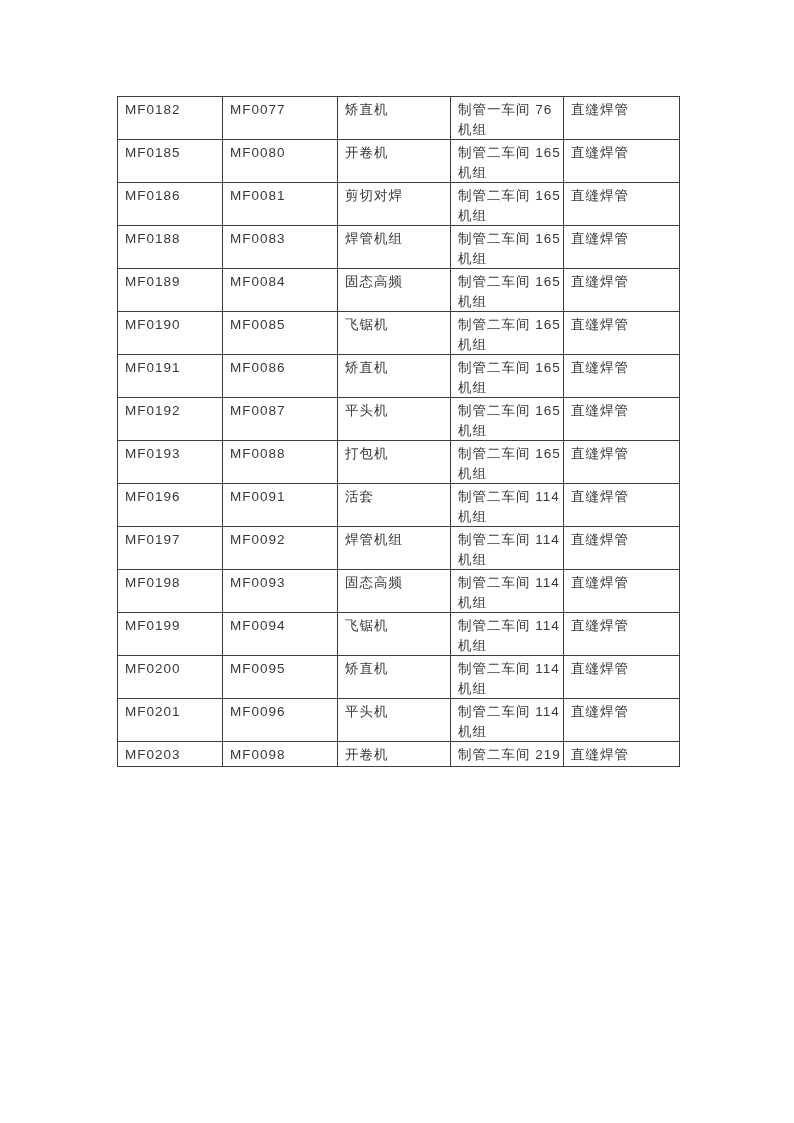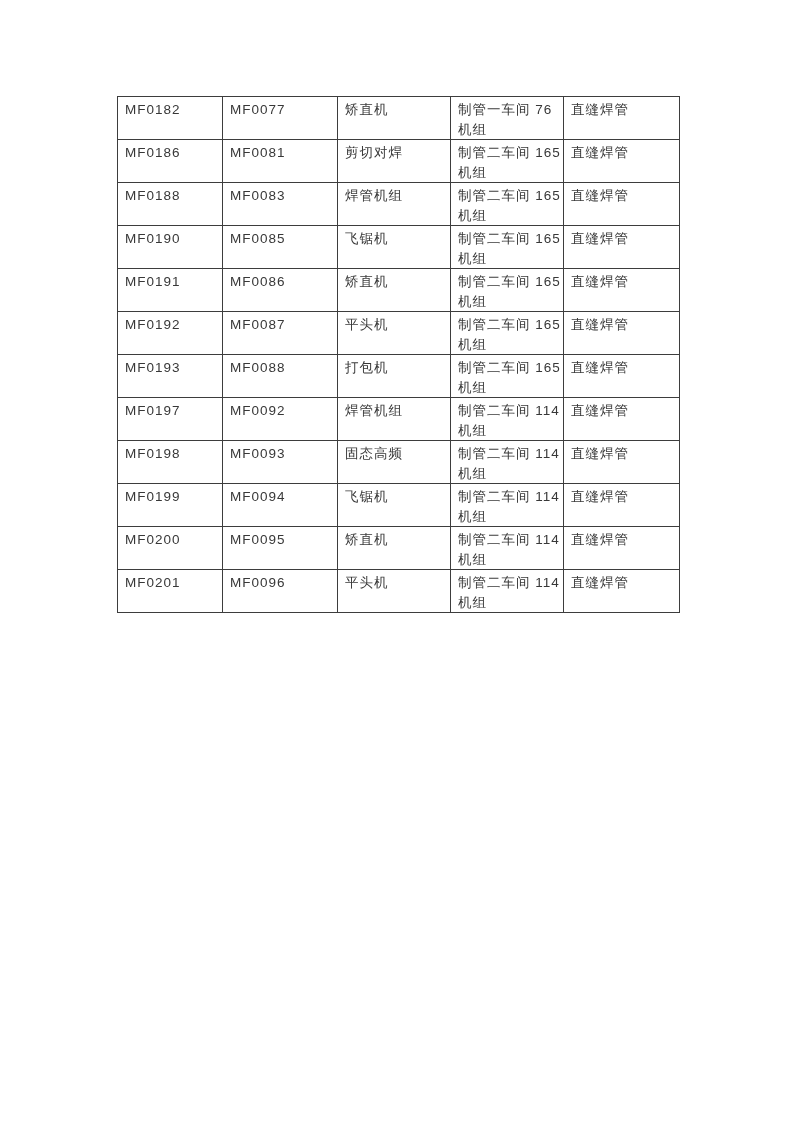--- a/index.html
+++ b/index.html
@@ -67,40 +67,56 @@
     <td>MF0182</td>
     <td>MF0077</td>
     <td>矫直机</td>
     <td class="location">制管一车间 76
 机组</td>
     <td>直缝焊管</td>
   </tr>
 
 
 
+  <tr>
+    <td>MF0185</td>
+    <td>MF0080</td>
+    <td>开卷机</td>
+    <td class="location">制管二车间 165
+机组</td>
+    <td>直缝焊管</td>
+  </tr>
 
   <tr>
     <td>MF0186</td>
     <td>MF0081</td>
     <td>剪切对焊</td>
     <td class="location">制管二车间 165
 机组</td>
     <td>直缝焊管</td>
   </tr>
 
 
   <tr>
     <td>MF0188</td>
     <td>MF0083</td>
     <td>焊管机组</td>
     <td class="location">制管二车间 165
 机组</td>
     <td>直缝焊管</td>
   </tr>
 
+  <tr>
+    <td>MF0189</td>
+    <td>MF0084</td>
+    <td>固态高频</td>
+    <td class="location">制管二车间 165
+机组</td>
+    <td>直缝焊管</td>
+  </tr>
 
   <tr>
     <td>MF0190</td>
     <td>MF0085</td>
     <td>飞锯机</td>
     <td class="location">制管二车间 165
 机组</td>
     <td>直缝焊管</td>
   </tr>
 
@@ -126,20 +142,28 @@
     <td>MF0193</td>
     <td>MF0088</td>
     <td>打包机</td>
     <td class="location">制管二车间 165
 机组</td>
     <td>直缝焊管</td>
   </tr>
 
 
 
+  <tr>
+    <td>MF0196</td>
+    <td>MF0091</td>
+    <td>活套</td>
+    <td class="location">制管二车间 114
+机组</td>
+    <td>直缝焊管</td>
+  </tr>
 
   <tr>
     <td>MF0197</td>
     <td>MF0092</td>
     <td>焊管机组</td>
     <td class="location">制管二车间 114
 机组</td>
     <td>直缝焊管</td>
   </tr>
 
@@ -173,18 +197,25 @@
   <tr>
     <td>MF0201</td>
     <td>MF0096</td>
     <td>平头机</td>
     <td class="location">制管二车间 114
 机组</td>
     <td>直缝焊管</td>
   </tr>
 
 
+  <tr>
+    <td>MF0203</td>
+    <td>MF0098</td>
+    <td>开卷机</td>
+    <td class="location">制管二车间 219</td>
+    <td>直缝焊管</td>
+  </tr>
 </tbody>
   </table>
 
   <div class="page-number">394</div>
 
 </div>
 
 </body></html>

